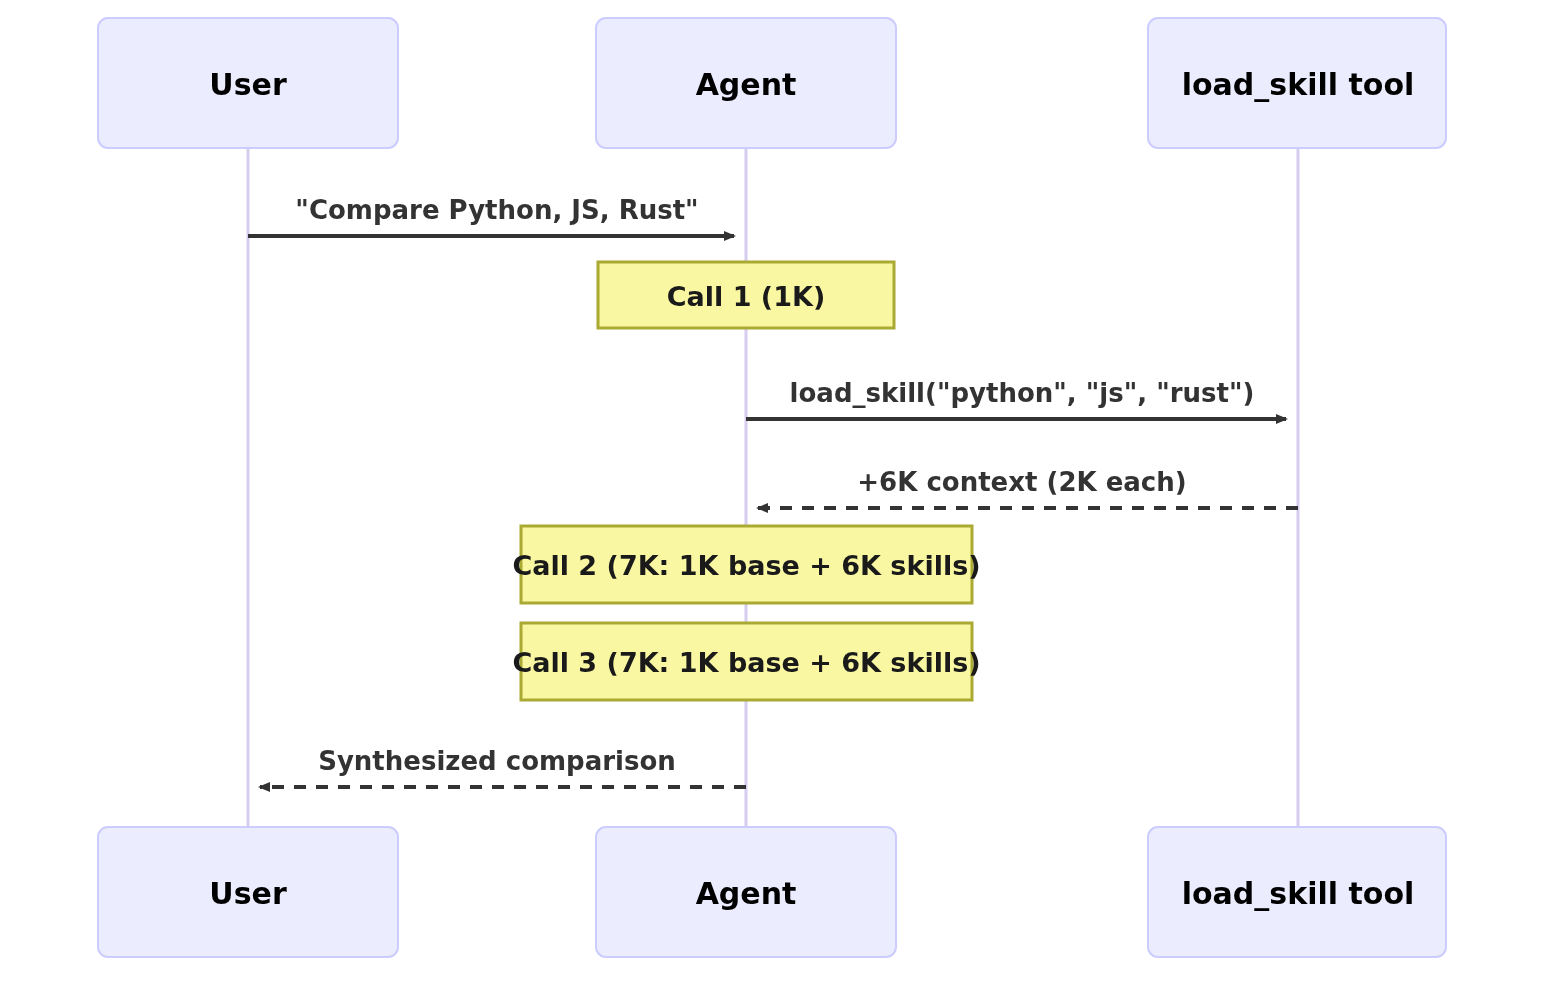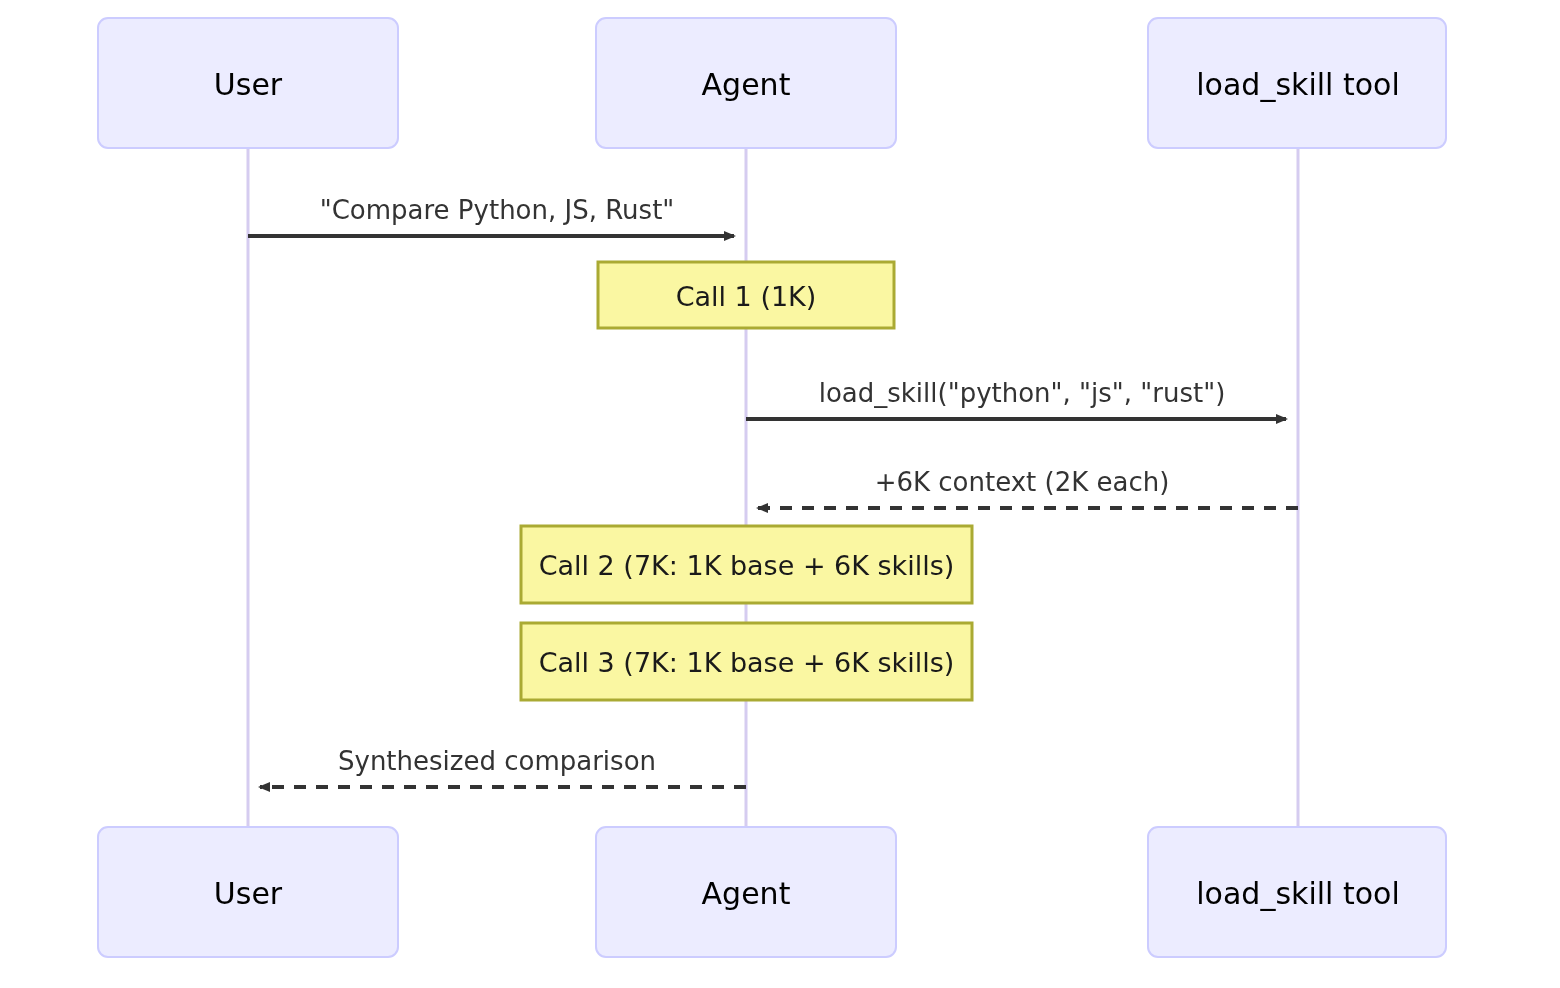--- a/index.html
+++ b/index.html
@@ -11,20 +11,21 @@
     width: 1560px;
     height: 988px;
     font-family: "DejaVu Sans", "Liberation Sans", sans-serif;
     overflow: hidden;
   }
   #diagram {
     position: relative;
     width: 1560px;
     height: 988px;
     background: #ffffff;
+    font-weight: bold;
   }
   #diagram svg {
     position: absolute;
     top: 0;
     left: 0;
   }
   .actor-label {
     font-size: 30px;
     fill: #000000;
     text-anchor: middle;

